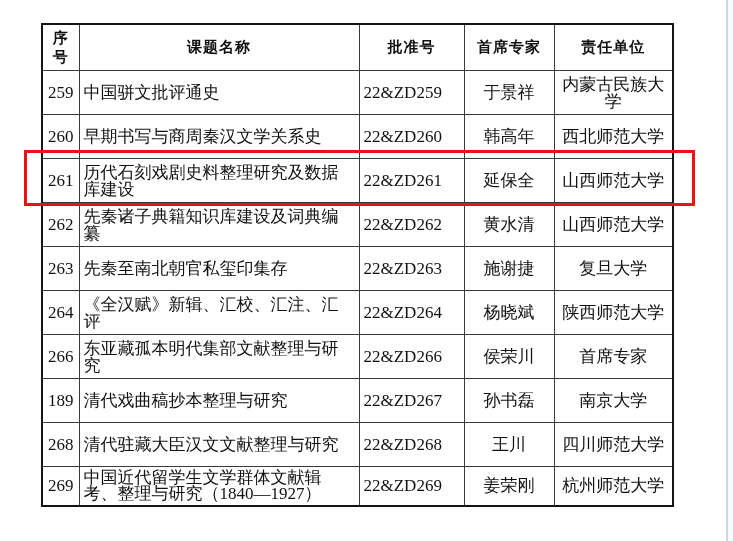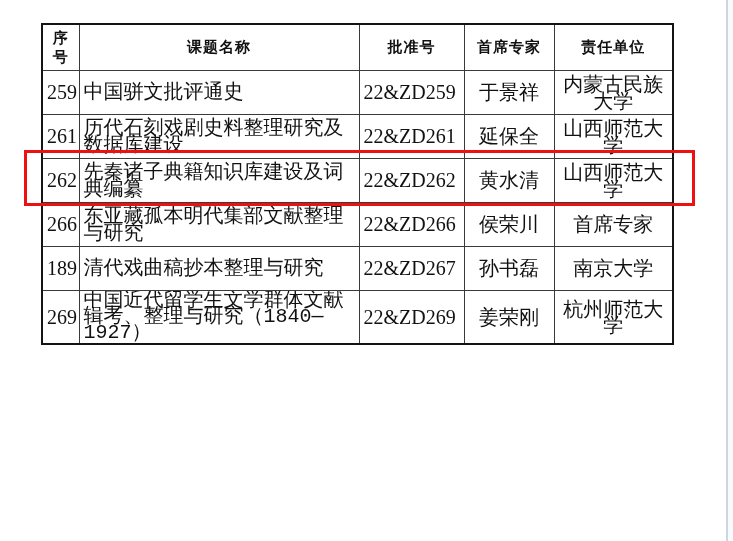--- a/index.html
+++ b/index.html
@@ -45,39 +45,38 @@
   }
   table.grants th {
     font-family: "Liberation Sans", "DejaVu Sans", sans-serif;
     font-weight: bold;
     font-size: 15px;
     height: 41px;
     text-align: center;
     letter-spacing: 1px;
   }
   table.grants td {
-    font-size: 20px;
+    font-size: 17px;
     height: 39px;
     line-height: 17px;
     margin-top: 20px;
   }
   col.c-no     { width: 37px;  }
   col.c-title  { width: 280px; }
   col.c-grant  { width: 105px; }
   col.c-expert { width: 90px;  }
   col.c-org    { width: 119px; }
   td.col-no {
     text-align: center;
     font-size: 13px;
   }
   td.col-title {
     text-align: left;
     padding-left: 6px;
     padding-right: 2px;
-    font-family: Liberation Mono, monospace;
   }
   td.col-grant {
     font-size: 14px;
   }
   td.col-expert, td.col-org {
     text-align: center;
   }
   tr.last-row td {
     height: 34px;
     line-height: 16px;
@@ -118,46 +117,74 @@
     </thead>
     <tbody id="grants-body">
         <tr>
           <td class="col-no">259</td>
           <td class="col-title">中国骈文批评通史</td>
           <td class="col-grant">22&amp;ZD259</td>
           <td class="col-expert">于景祥</td>
           <td class="col-org">内蒙古民族大学</td>
         </tr>
         <tr>
+          <td class="col-no">260</td>
+          <td class="col-title">早期书写与商周秦汉文学关系史</td>
+          <td class="col-grant">22&amp;ZD260</td>
+          <td class="col-expert">韩高年</td>
+          <td class="col-org">西北师范大学</td>
+        </tr>
+        <tr>
           <td class="col-no">261</td>
           <td class="col-title">历代石刻戏剧史料整理研究及数据库建设</td>
           <td class="col-grant">22&amp;ZD261</td>
           <td class="col-expert">延保全</td>
           <td class="col-org">山西师范大学</td>
         </tr>
         <tr>
           <td class="col-no">262</td>
           <td class="col-title">先秦诸子典籍知识库建设及词典编纂</td>
           <td class="col-grant">22&amp;ZD262</td>
           <td class="col-expert">黄水清</td>
           <td class="col-org">山西师范大学</td>
         </tr>
         <tr>
+          <td class="col-no">263</td>
+          <td class="col-title">先秦至南北朝官私玺印集存</td>
+          <td class="col-grant">22&amp;ZD263</td>
+          <td class="col-expert">施谢捷</td>
+          <td class="col-org">复旦大学</td>
+        </tr>
+        <tr>
+          <td class="col-no">264</td>
+          <td class="col-title">《全汉赋》新辑、汇校、汇注、汇评</td>
+          <td class="col-grant">22&amp;ZD264</td>
+          <td class="col-expert">杨晓斌</td>
+          <td class="col-org">陕西师范大学</td>
+        </tr>
+        <tr>
           <td class="col-no">266</td>
           <td class="col-title">东亚藏孤本明代集部文献整理与研究</td>
           <td class="col-grant">22&amp;ZD266</td>
           <td class="col-expert">侯荣川</td>
           <td class="col-org">首席专家</td>
         </tr>
         <tr>
           <td class="col-no">189</td>
           <td class="col-title">清代戏曲稿抄本整理与研究</td>
           <td class="col-grant">22&amp;ZD267</td>
           <td class="col-expert">孙书磊</td>
           <td class="col-org">南京大学</td>
+        </tr>
+        <tr>
+          <td class="col-no">268</td>
+          <td class="col-title">清代驻藏大臣汉文文献整理与研究</td>
+          <td class="col-grant">22&amp;ZD268</td>
+          <td class="col-expert">王川</td>
+          <td class="col-org">四川师范大学</td>
         </tr>
         <tr class="last-row">
           <td class="col-no">269</td>
           <td class="col-title">中国近代留学生文学群体文献辑考、整理与研究（1840—1927）</td>
           <td class="col-grant">22&amp;ZD269</td>
           <td class="col-expert">姜荣刚</td>
           <td class="col-org">杭州师范大学</td>
         </tr>
       </tbody>
   </table>

